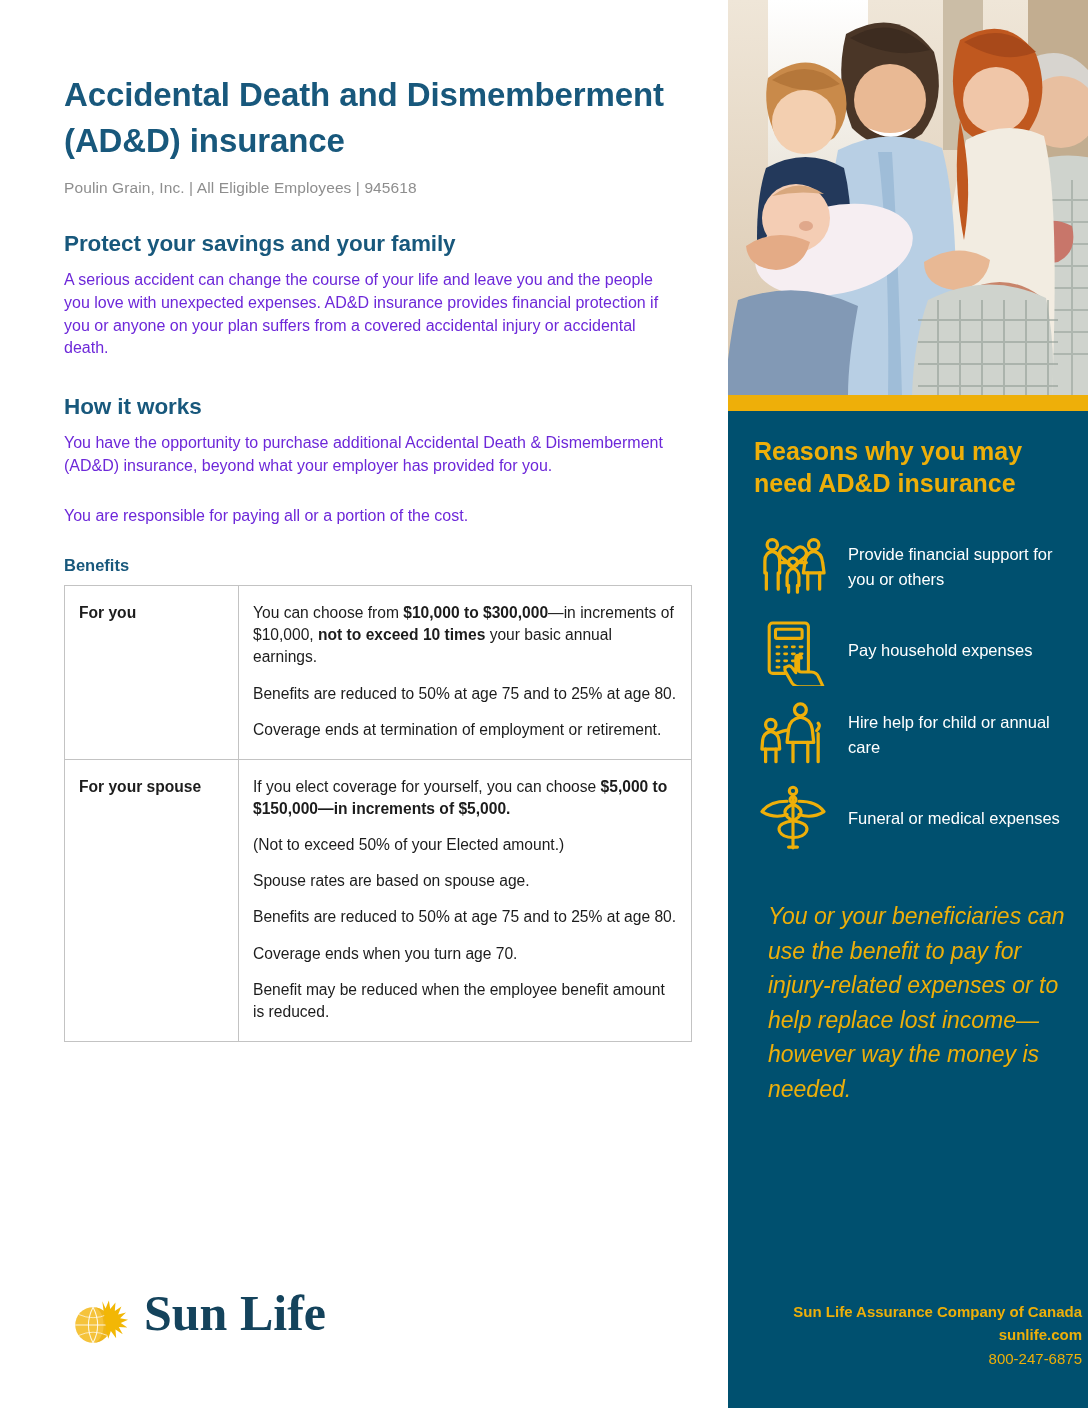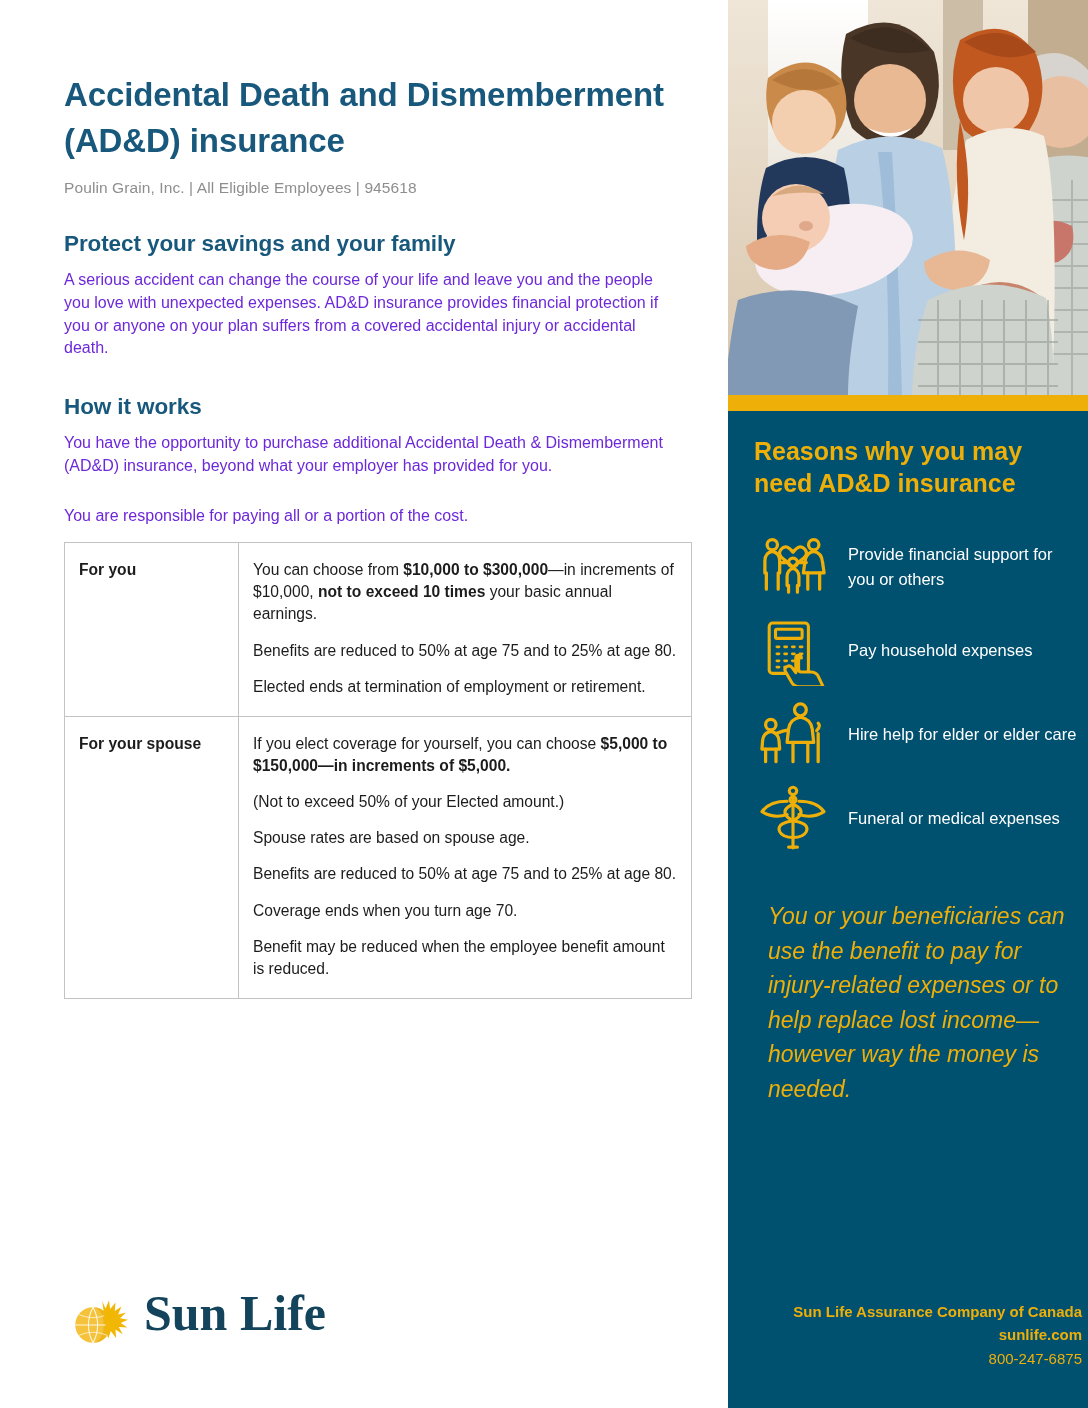--- a/index.html
+++ b/index.html
@@ -167,29 +167,30 @@
       <div class="subtitle">Poulin Grain, Inc. | All Eligible Employees | 945618</div>
 
       <h2 class="sec">Protect your savings and your family</h2>
       <p class="body">A serious accident can change the course of your life and leave you and the people you love with unexpected expenses. AD&amp;D insurance provides financial protection if you or anyone on your plan suffers from a covered accidental injury or accidental death.</p>
 
       <h2 class="sec">How it works</h2>
       <p class="body">You have the opportunity to purchase additional Accidental Death &amp; Dismemberment (AD&amp;D) insurance, beyond what your employer has provided for you.</p>
       <div class="gap"></div>
       <p class="body">You are responsible for paying all or a portion of the cost.</p>
 
+      <h3 class="sub">Benefits</h3>
 
       <table class="benefits">
         <tbody id="benefits-body">
             <tr>
               <td class="lbl">For you</td>
               <td class="val">
                 <p><span>You can choose from </span><b>$10,000 to $300,000</b><span>—in increments of $10,000, </span><b>not to exceed 10 times</b><span> your basic annual earnings.</span></p>
                 <p><span>Benefits are reduced to 50% at age 75 and to 25% at age 80.</span></p>
-                <p><span>Elected ends at termination of employment or retirement.</span></p>
+                <p><span>Coverage ends at termination of employment or retirement.</span></p>
               </td>
             </tr>
             <tr>
               <td class="lbl">For your spouse</td>
               <td class="val">
                 <p><span>If you elect coverage for yourself, you can choose </span><b>$5,000 to $150,000—in increments of $5,000.</b></p>
                 <p><span>(Not to exceed 50% of your Elected amount.)</span></p>
                 <p><span>Spouse rates are based on spouse age.</span></p>
                 <p><span>Benefits are reduced to 50% at age 75 and to 25% at age 80.</span></p>
                 <p><span>Coverage ends when you turn age 70.</span></p>
@@ -335,21 +336,21 @@
        <path d="M60 26 q-14 2 -16 16 l-2 18 h36 l-2 -18 q-2 -14 -16 -16z"></path>
        <path d="M50 60 v26 M70 60 v26"></path>
        <circle cx="20" cy="36" r="7"></circle>
        <path d="M20 45 q-10 2 -11 12 l-1 12 h24 l-1 -12 q-1 -10 -11 -12z"></path>
        <path d="M13 69 v17 M27 69 v17"></path>
        <path d="M27 48 q10 -4 17 -5"></path>
        <path d="M82 44 q6 -6 2 -10 M84 48 v38"></path>
      </g>
               </svg>
             </div>
-            <div class="rtext">Hire help for elder or elder care</div>
+            <div class="rtext">Hire help for child or annual care</div>
           </div>
           <div class="reason">
             <div class="icon">
               <svg viewBox="0 0 100 100" width="74" height="74">
      <g fill="none" stroke="#EEAF09" stroke-width="4.2" stroke-linecap="round" stroke-linejoin="round">
        <circle cx="50" cy="12" r="5"></circle>
        <path d="M50 17 v72"></path>
        <path d="M44 88 h12"></path>
        <path d="M42 26 q-24 0 -34 14 q16 10 34 4"></path>
        <path d="M58 26 q24 0 34 14 q-16 10 -34 4"></path>

